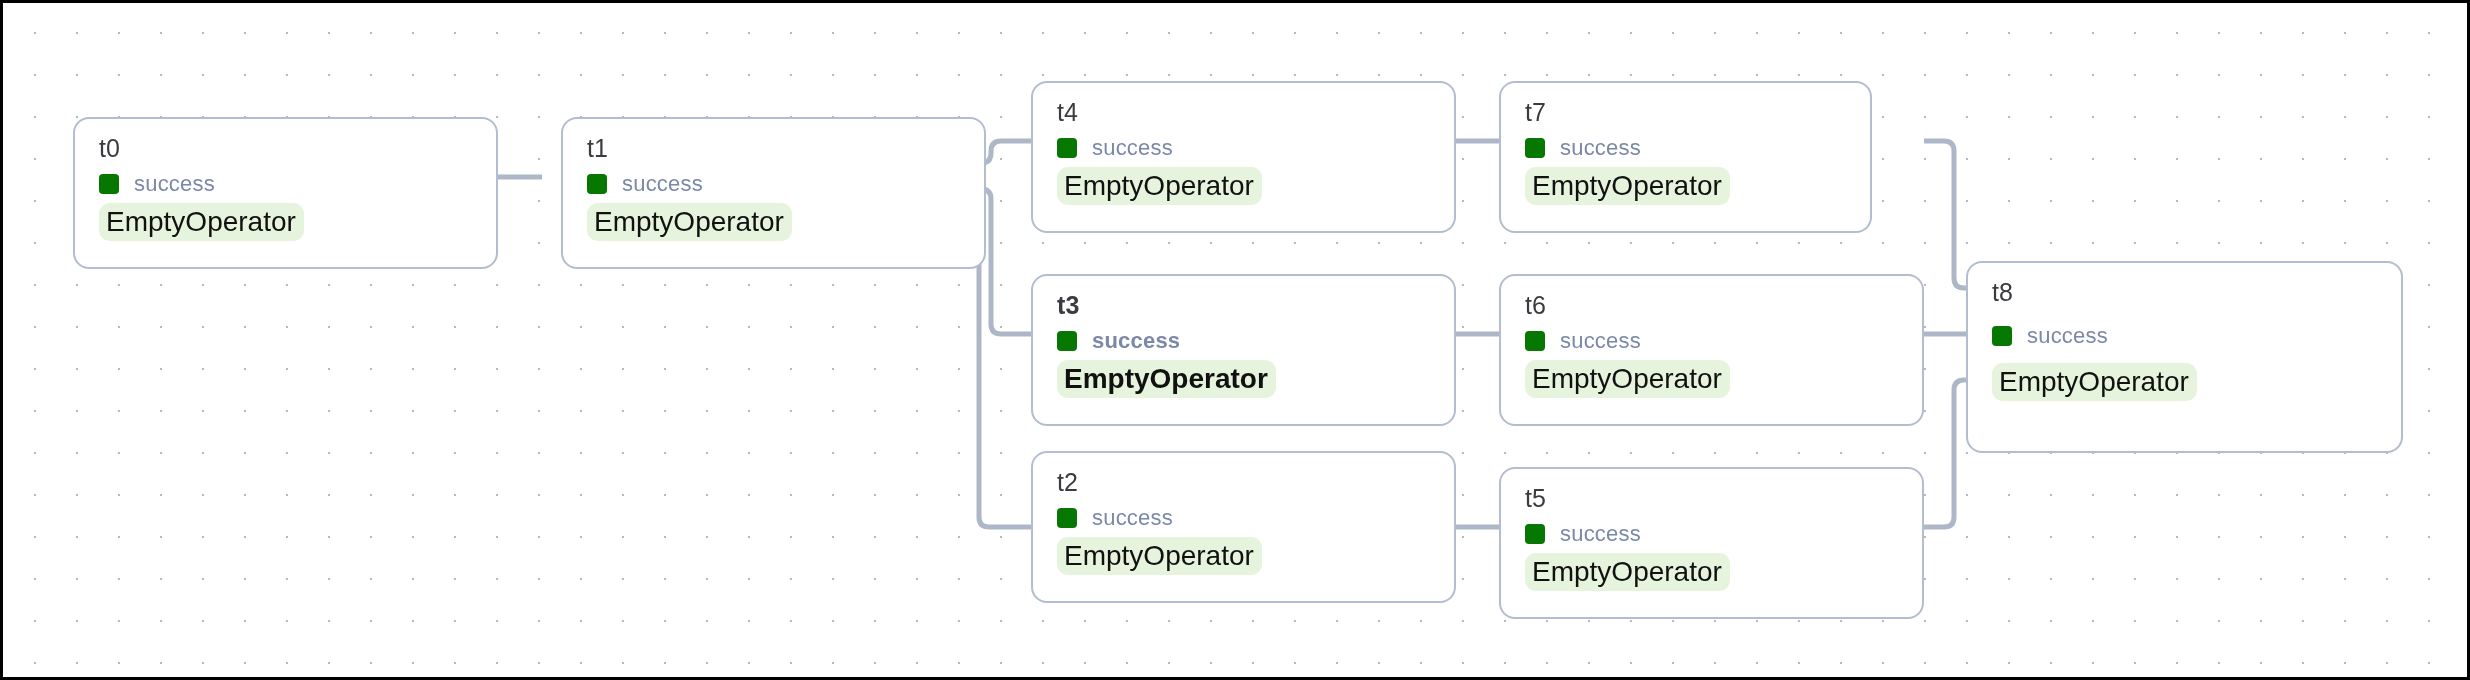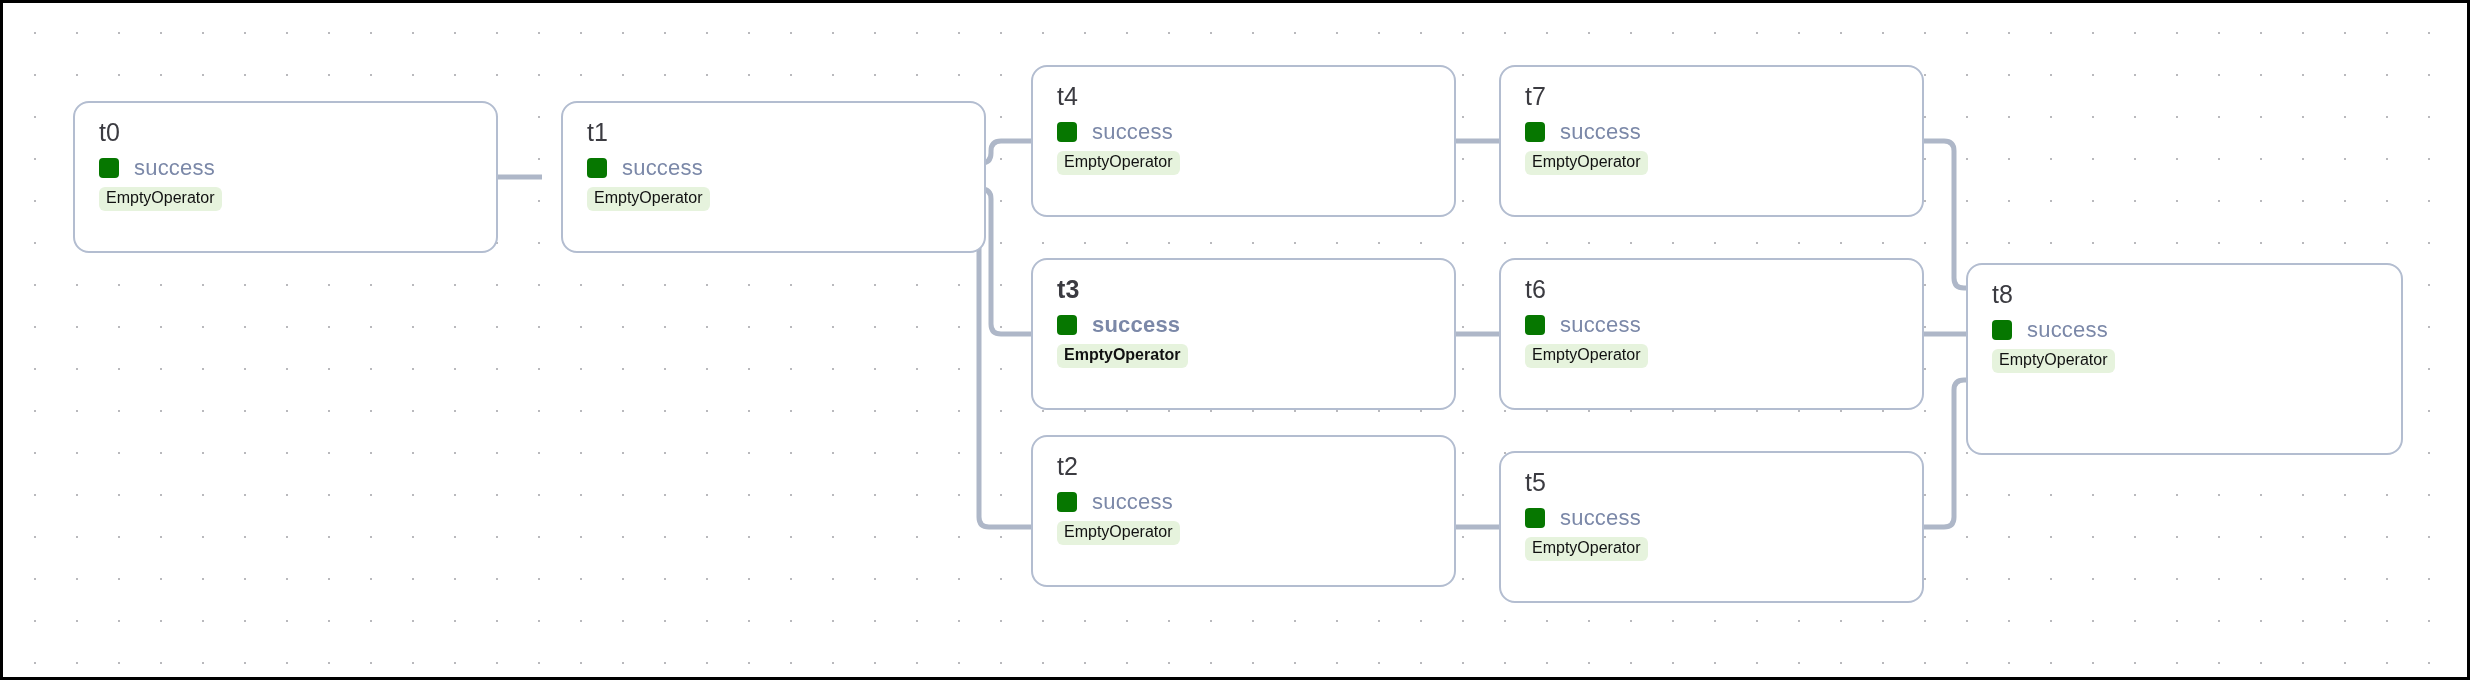--- a/index.html
+++ b/index.html
@@ -56,20 +56,21 @@
     position: absolute;
     box-sizing: border-box;
     background: #ffffff;
     border: 2px solid #b3bdd0;
     border-radius: 16px;
     padding: 16px 22px 14px 24px;
     display: flex;
     flex-direction: column;
     align-items: flex-start;
     cursor: pointer;
+    margin-top: 16px;
   }
 
   .node-title {
     font-size: 25px;
     line-height: 1.08;
     color: #3b3b41;
     letter-spacing: 0.1px;
     margin-bottom: 11px;
   }
 
@@ -89,25 +90,25 @@
 
   .status-label {
     font-size: 22px;
     line-height: 1;
     color: #7b88a8;
     letter-spacing: 0.2px;
   }
 
   .operator-badge {
     display: inline-block;
-    font-size: 16px;
+    font-size: 28px;
     line-height: 1.18;
     color: #111111;
     background: #e6f3dd;
-    border-radius: 6px;
+    border-radius: 11px;
     padding: 2px 8px 3px 7px;
   }
 </style>
 </head>
 <body>
 
 <div id="graph-canvas">
 
   <svg id="edge-layer" viewBox="0 0 2470 680" width="2470" height="680" xmlns="http://www.w3.org/2000/svg">
       <path class="edge-path" d="M 495 174 L 539 174" stroke="#aeb7c8"></path>
@@ -140,21 +141,21 @@
         <div class="operator-badge" style="background: rgb(230, 243, 221); color: rgb(17, 17, 17);">EmptyOperator</div>
       </div>
       <div class="task-node" style="left: 1028px; top: 62px; width: 425px; height: 152px; border-color: rgb(179, 189, 208); background: rgb(255, 255, 255);">
         <div class="node-title" style="color: rgb(59, 59, 65);">t4</div>
         <div class="node-status-row">
           <span class="status-swatch" style="background: rgb(6, 119, 0);"></span>
           <span class="status-label" style="color: rgb(123, 136, 168);">success</span>
         </div>
         <div class="operator-badge" style="background: rgb(230, 243, 221); color: rgb(17, 17, 17);">EmptyOperator</div>
       </div>
-      <div class="task-node" style="left: 1496px; top: 62px; width: 425px; height: 152px; border-color: rgb(179, 189, 208); background: rgb(255, 255, 255);">
+      <div class="task-node" style="left: 1496px; top: 62px; width: 373px; height: 152px; border-color: rgb(179, 189, 208); background: rgb(255, 255, 255);">
         <div class="node-title" style="color: rgb(59, 59, 65);">t7</div>
         <div class="node-status-row">
           <span class="status-swatch" style="background: rgb(6, 119, 0);"></span>
           <span class="status-label" style="color: rgb(123, 136, 168);">success</span>
         </div>
         <div class="operator-badge" style="background: rgb(230, 243, 221); color: rgb(17, 17, 17);">EmptyOperator</div>
       </div>
       <div class="task-node" style="left: 1028px; top: 255px; width: 425px; height: 152px; border-color: rgb(179, 189, 208); background: rgb(255, 255, 255); font-weight: bold;">
         <div class="node-title" style="color: rgb(59, 59, 65);">t3</div>
         <div class="node-status-row">
@@ -164,21 +165,21 @@
         <div class="operator-badge" style="background: rgb(230, 243, 221); color: rgb(17, 17, 17);">EmptyOperator</div>
       </div>
       <div class="task-node" style="left: 1496px; top: 255px; width: 425px; height: 152px; border-color: rgb(179, 189, 208); background: rgb(255, 255, 255);">
         <div class="node-title" style="color: rgb(59, 59, 65);">t6</div>
         <div class="node-status-row">
           <span class="status-swatch" style="background: rgb(6, 119, 0);"></span>
           <span class="status-label" style="color: rgb(123, 136, 168);">success</span>
         </div>
         <div class="operator-badge" style="background: rgb(230, 243, 221); color: rgb(17, 17, 17);">EmptyOperator</div>
       </div>
-      <div class="task-node" style="left: 1963px; top: 260px; width: 437px; height: 192px; border-color: rgb(179, 189, 208); background: rgb(255, 255, 255);">
+      <div class="task-node" style="left: 1963px; top: 242px; width: 437px; height: 192px; border-color: rgb(179, 189, 208); background: rgb(255, 255, 255); gap: 8px;">
         <div class="node-title" style="color: rgb(59, 59, 65);">t8</div>
         <div class="node-status-row">
           <span class="status-swatch" style="background: rgb(6, 119, 0);"></span>
           <span class="status-label" style="color: rgb(123, 136, 168);">success</span>
         </div>
         <div class="operator-badge" style="background: rgb(230, 243, 221); color: rgb(17, 17, 17);">EmptyOperator</div>
       </div>
       <div class="task-node" style="left: 1028px; top: 432px; width: 425px; height: 152px; border-color: rgb(179, 189, 208); background: rgb(255, 255, 255);">
         <div class="node-title" style="color: rgb(59, 59, 65);">t2</div>
         <div class="node-status-row">

